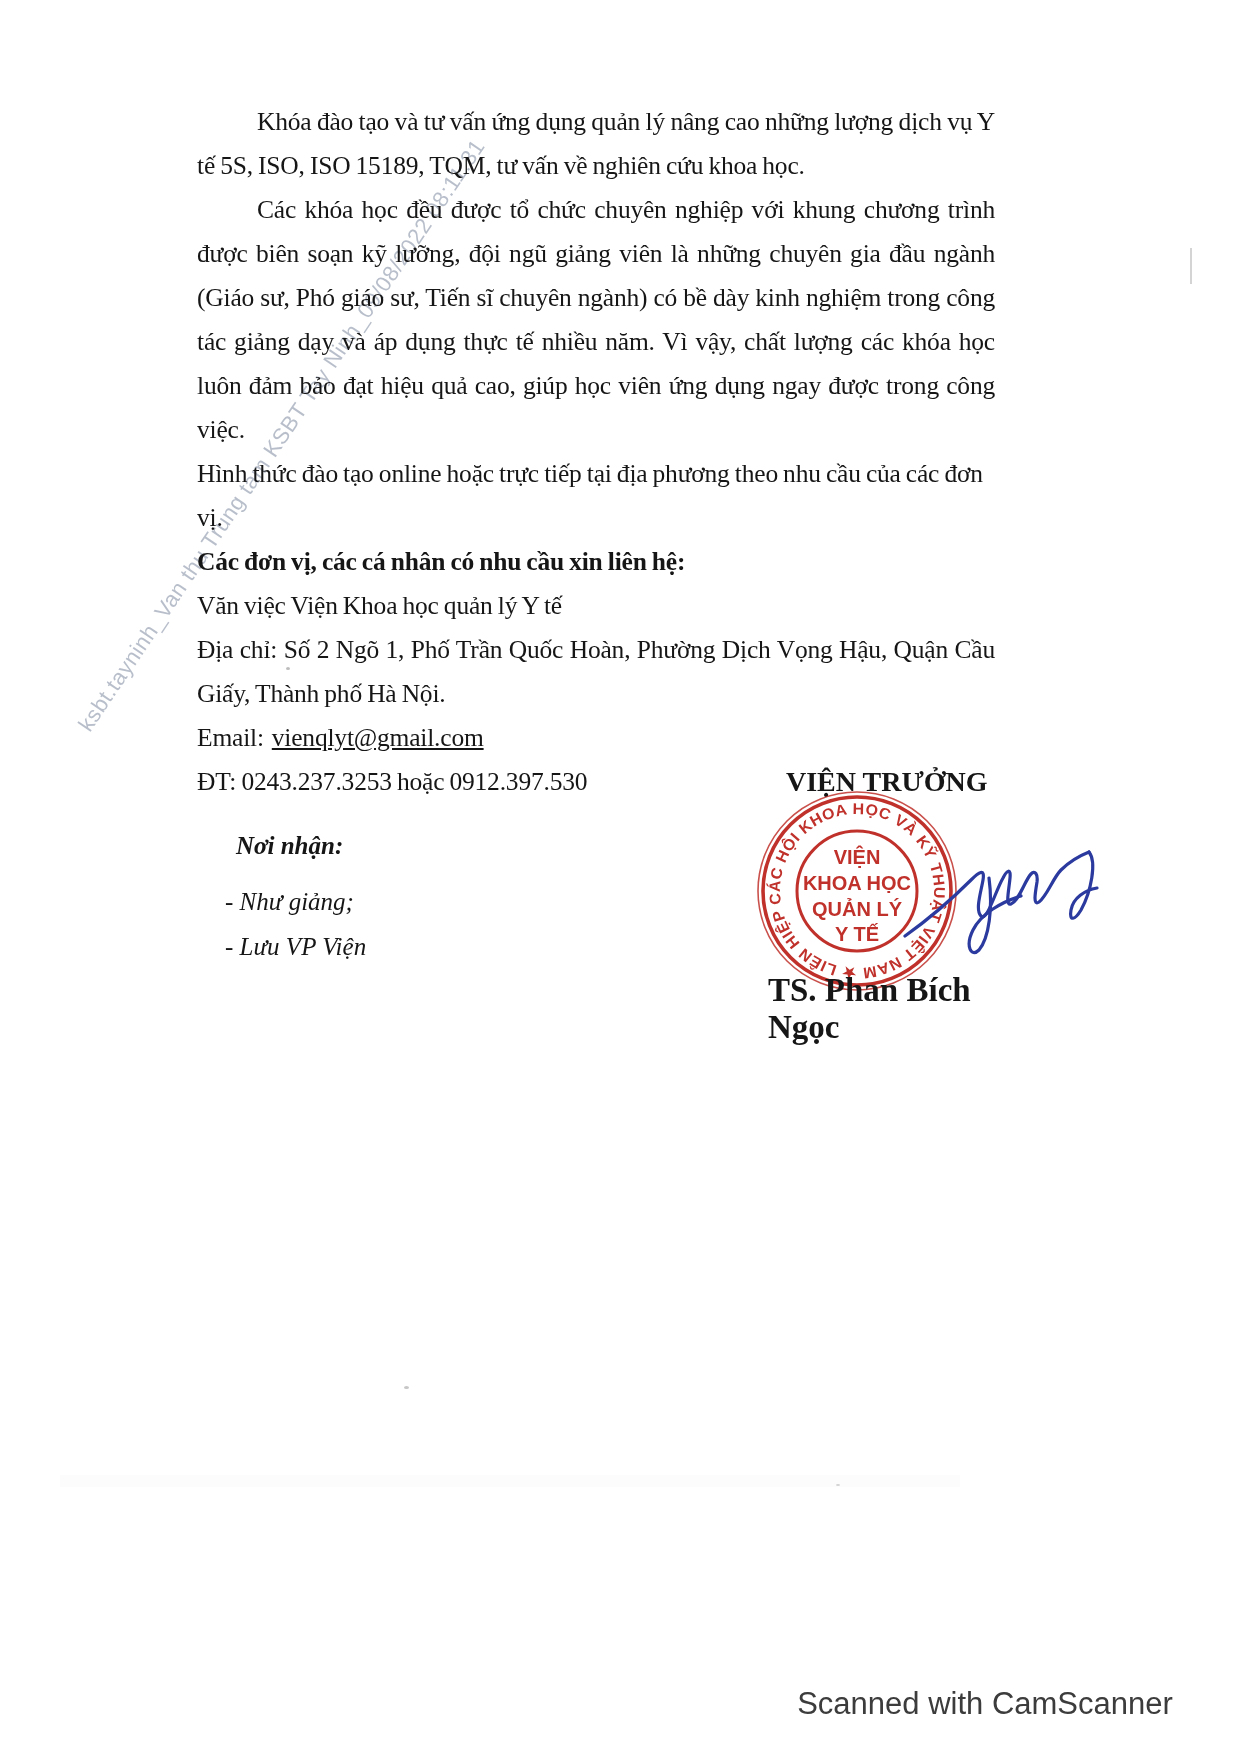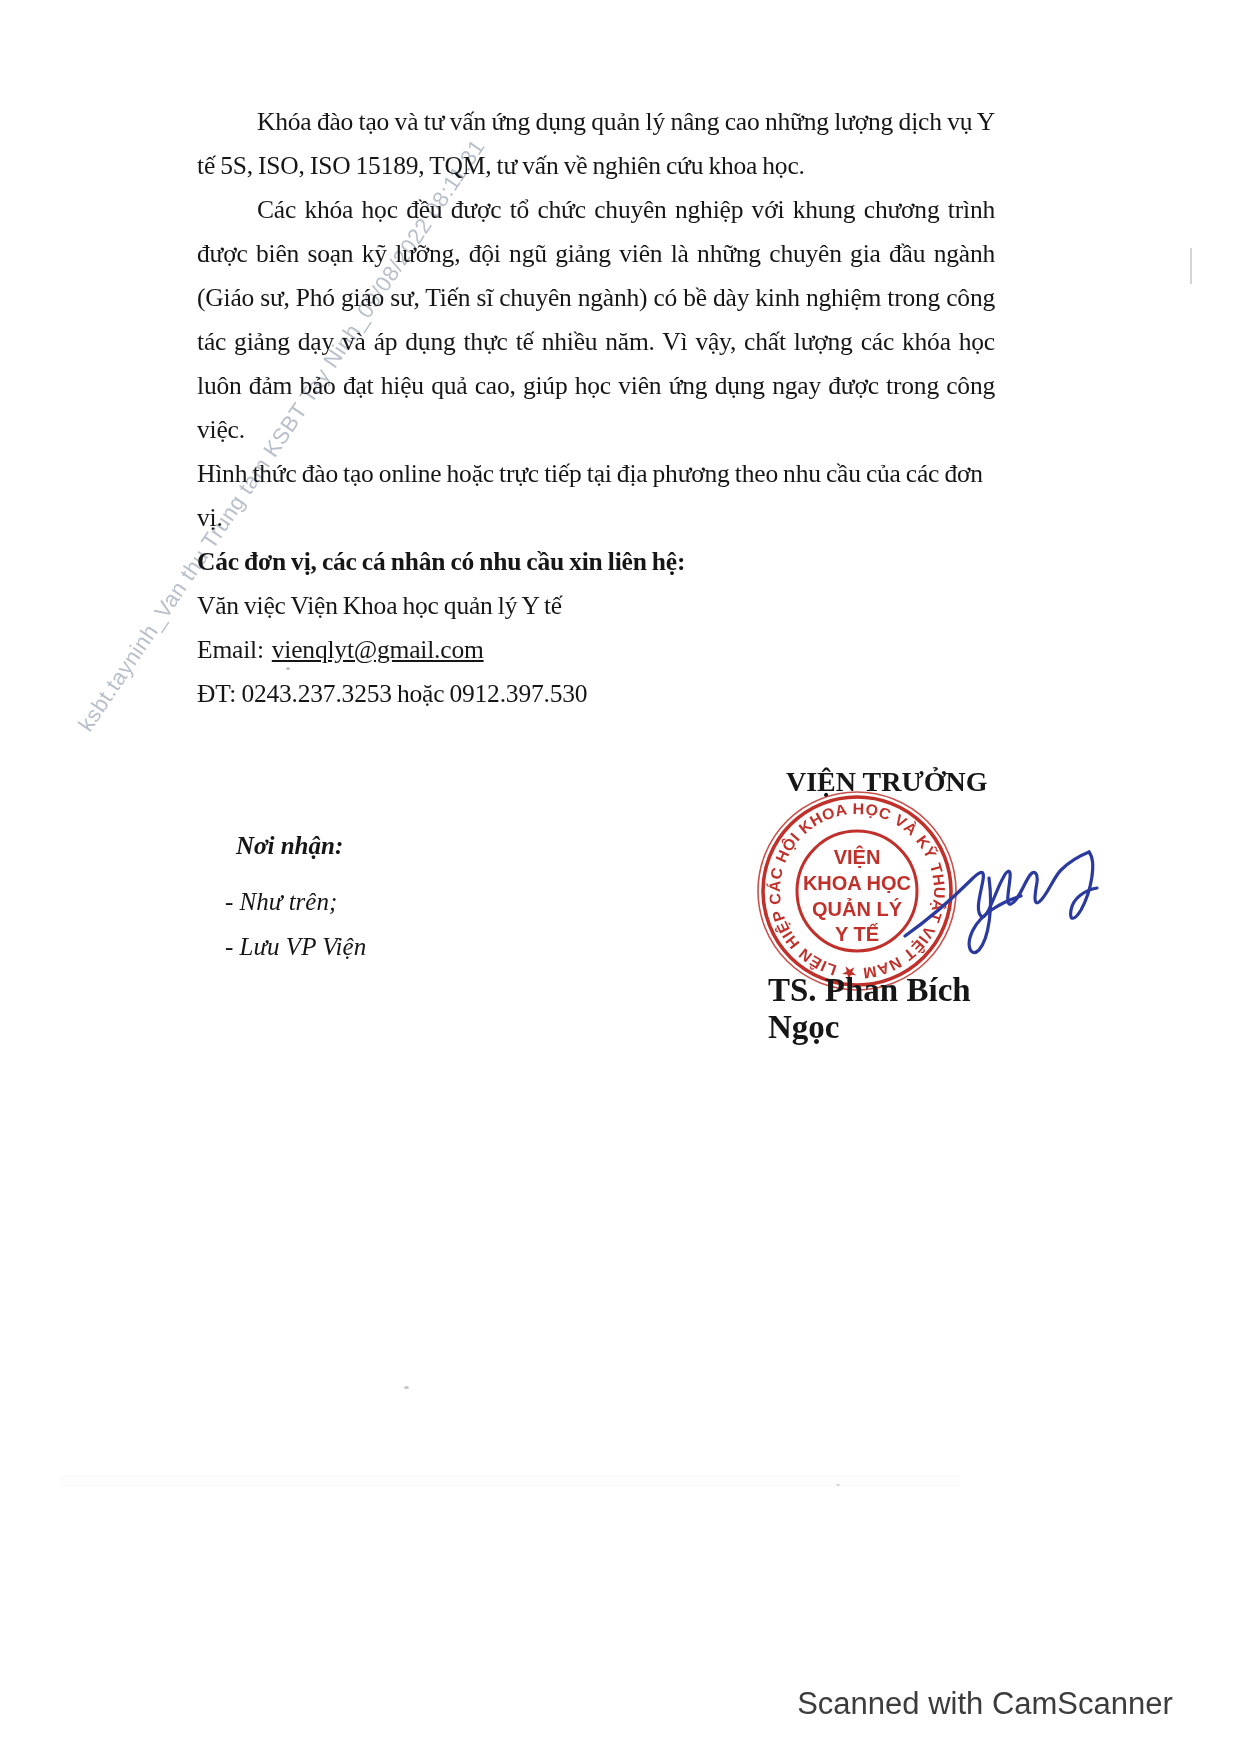--- a/index.html
+++ b/index.html
@@ -76,27 +76,28 @@
 <div class="page">
 
   <div class="watermark">ksbt.tayninh_Van thu Trung tam KSBT Tay Ninh_09/08/2022 08:11:31</div>
 
   <div class="body-text">
     <p class="para-justify para-indent">Khóa đào tạo và tư vấn ứng dụng quản lý nâng cao những lượng dịch vụ Y tế 5S, ISO, ISO 15189, TQM, tư vấn về nghiên cứu khoa học.</p>
     <p class="para-justify para-indent">Các khóa học đều được tổ chức chuyên nghiệp với khung chương trình được biên soạn kỹ lưỡng, đội ngũ giảng viên là những chuyên gia đầu ngành (Giáo sư, Phó giáo sư, Tiến sĩ chuyên ngành) có bề dày kinh nghiệm trong công tác giảng dạy và áp dụng thực tế nhiều năm. Vì vậy, chất lượng các khóa học luôn đảm bảo đạt hiệu quả cao, giúp học viên ứng dụng ngay được trong công việc.</p>
     <p>Hình thức đào tạo online hoặc trực tiếp tại địa phương theo nhu cầu của các đơn vị.</p>
     <p class="para-bold">Các đơn vị, các cá nhân có nhu cầu xin liên hệ:</p>
     <p>Văn việc Viện Khoa học quản lý Y tế</p>
+    <p class="para-justify">Địa chỉ: Số 2 Ngõ 1, Phố Trần Quốc Hoàn, Phường Dịch Vọng Hậu, Quận Cầu Giấy, Thành phố Hà Nội.</p>
     <p><span>Email:</span><span class="email-link">vienqlyt@gmail.com</span></p>
     <p>ĐT: 0243.237.3253 hoặc 0912.397.530</p>
   </div>
 
   <div class="recipients">
     <p class="heading">Nơi nhận:</p>
-    <p>- Như trên;</p>
+    <p>- Như giảng;</p>
     <p>- Lưu VP Viện</p>
   </div>
 
   <div class="sig-title">VIỆN TRƯỞNG</div>
 
   <svg class="stamp-svg" width="224" height="224" viewBox="0 0 224 224">
     <circle cx="112" cy="112" r="99" fill="none" stroke="#c0312b" stroke-width="1.6" opacity="0.85"></circle>
     <circle cx="112" cy="112" r="94" fill="none" stroke="#c0312b" stroke-width="3.6"></circle>
     <circle cx="112" cy="112" r="60" fill="none" stroke="#c0312b" stroke-width="3"></circle>
     <path id="ringPath" d="M112,189 A77,77 0 1,1 112,35 A77,77 0 1,1 112,189" fill="none" stroke="none"></path>

